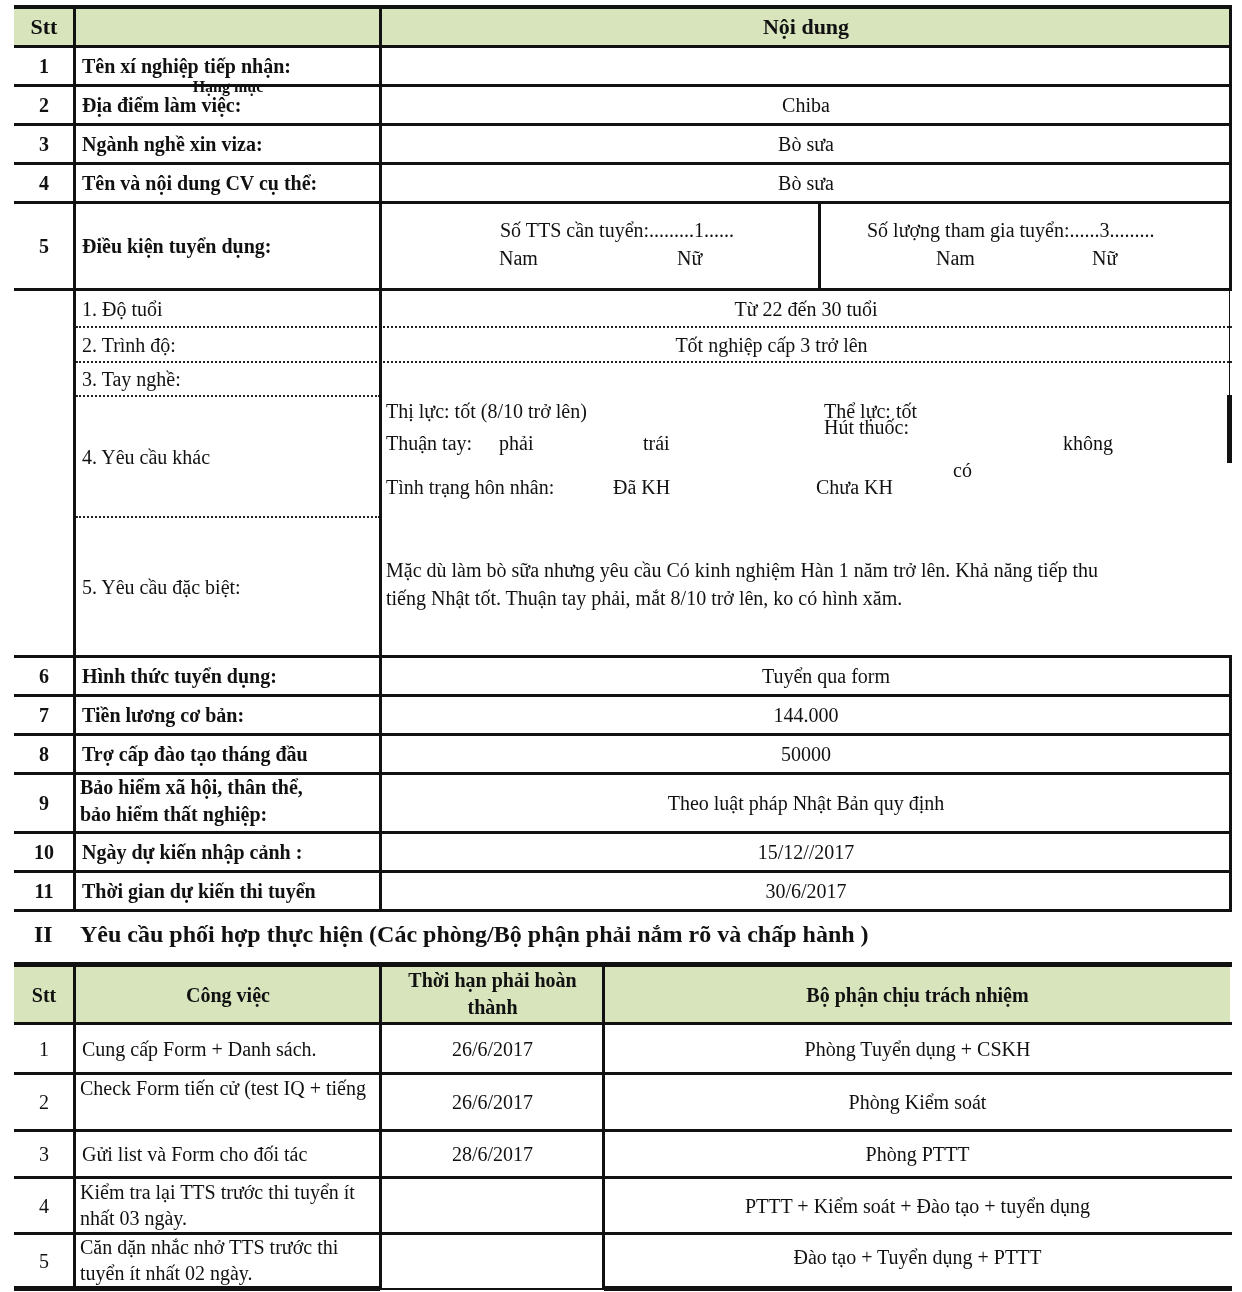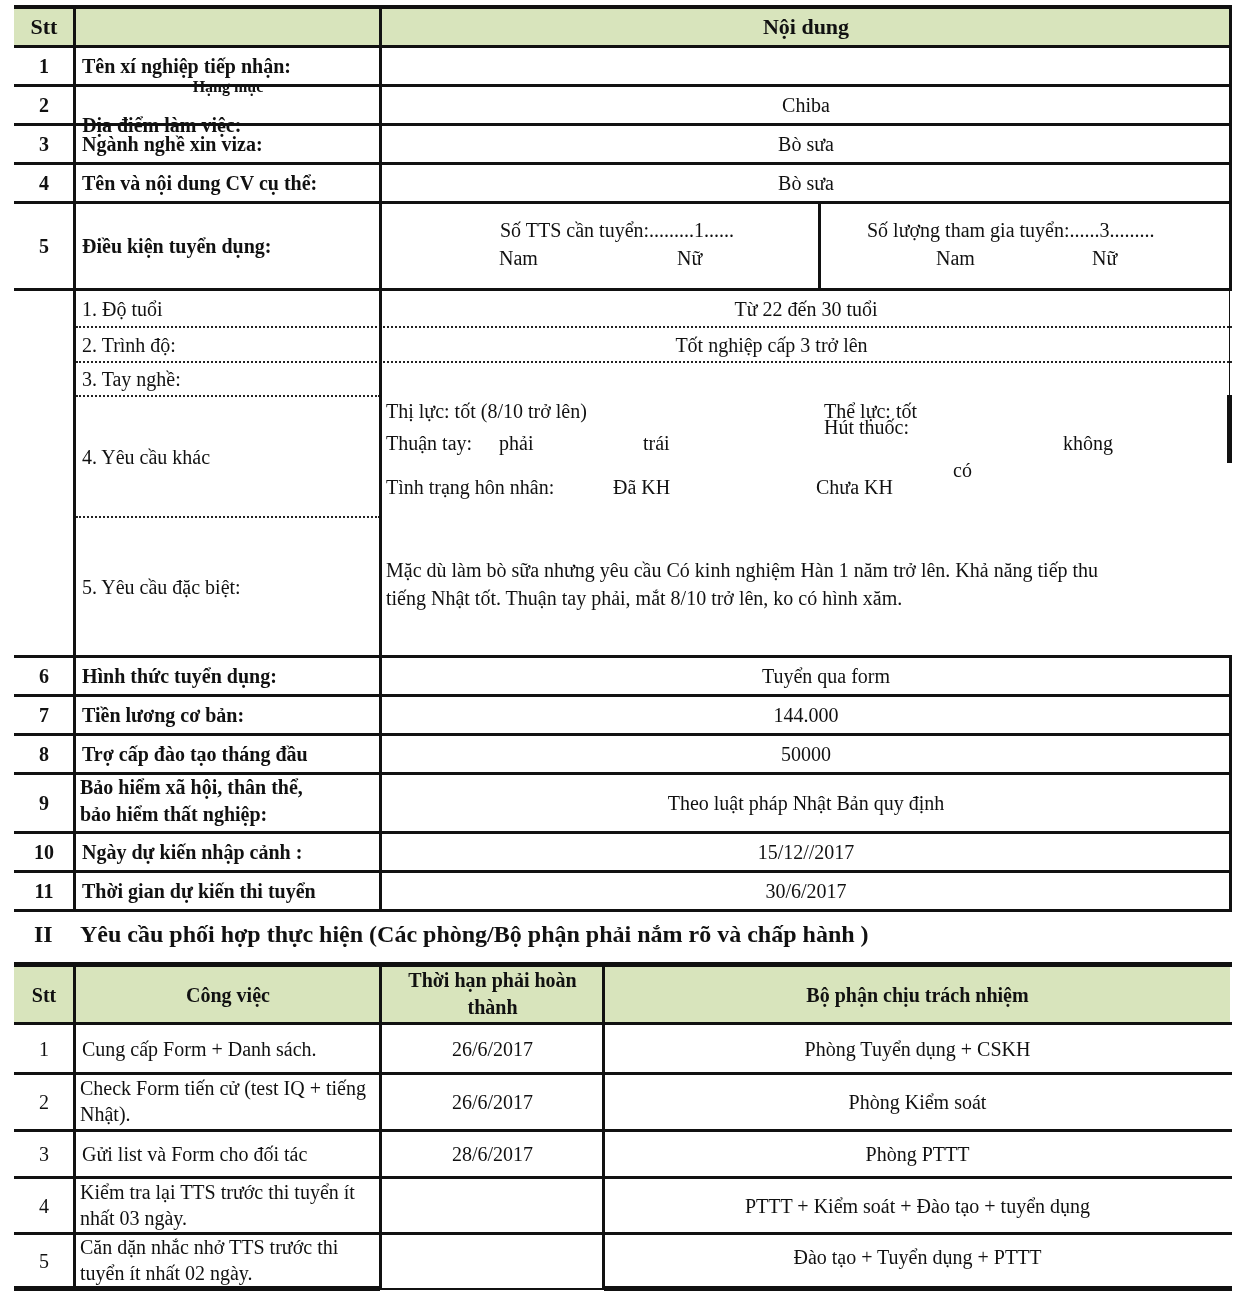--- a/index.html
+++ b/index.html
@@ -51,21 +51,21 @@
 
 <div class="cell c b" style="left:14px;top:8px;width:60px;height:38px;font-size:22px;">Stt</div>
 <div class="cell c b" style="left:76px;top:24px;width:304px;height:38px;font-size:16px;margin-top:44px;">Hạng mục</div>
 <div class="cell c b" style="left:382px;top:8px;width:848px;height:38px;font-size:22px;">Nội dung</div>
 
 <div class="cell c b" style="left:14px;top:47px;width:60px;height:38px;">1</div>
 <div class="cell l b" style="left:76px;top:47px;width:304px;height:38px;">Tên xí nghiệp tiếp nhận:</div>
 <div class="cell c" style="left:382px;top:47px;width:848px;height:38px;"></div>
 
 <div class="cell c b" style="left:14px;top:86px;width:60px;height:38px;">2</div>
-<div class="cell l b" style="left:76px;top:86px;width:304px;height:38px;margin-top:20px;">Địa điểm làm việc:</div>
+<div class="cell l b" style="left:76px;top:86px;width:304px;height:38px;">Địa điểm làm việc:</div>
 <div class="cell c" style="left:382px;top:86px;width:848px;height:38px;">Chiba</div>
 
 <div class="cell c b" style="left:14px;top:125px;width:60px;height:38px;">3</div>
 <div class="cell l b" style="left:76px;top:125px;width:304px;height:38px;">Ngành nghề xin viza:</div>
 <div class="cell c" style="left:382px;top:125px;width:848px;height:38px;">Bò sưa</div>
 
 <div class="cell c b" style="left:14px;top:164px;width:60px;height:38px;">4</div>
 <div class="cell l b" style="left:76px;top:164px;width:304px;height:38px;text-align:center;">Tên và nội dung CV cụ thể:</div>
 <div class="cell c" style="left:382px;top:164px;width:848px;height:38px;">Bò sưa</div>
 
@@ -156,21 +156,20 @@
 <div class="cell c b" style="left:605px;top:967px;width:625px;height:56px;">Bộ phận chịu trách nhiệm</div>
 
 <div class="cell c" style="left:14px;top:1025px;width:60px;height:47px;">1</div>
 <div class="cell l" style="left:76px;top:1025px;width:304px;height:47px;">Cung cấp Form + Danh sách.</div>
 <div class="cell c" style="left:382px;top:1025px;width:221px;height:47px;">26/6/2017</div>
 <div class="cell c" style="left:605px;top:1025px;width:625px;height:47px;">Phòng Tuyển dụng + CSKH</div>
 
 <div class="cell c" style="left:14px;top:1075px;width:60px;height:54px;">2</div>
 <div class="abs" style="left:80px;top:1075px;width:300px;height:54px;font-size:20px;line-height:26px;">
   <div>Check Form tiến cử (test IQ + tiếng</div>
-  <div>Nhật).</div>
 </div>
 <div class="cell c" style="left:382px;top:1075px;width:221px;height:54px;">26/6/2017</div>
 <div class="cell c" style="left:605px;top:1075px;width:625px;height:54px;">Phòng Kiểm soát</div>
 
 <div class="cell c" style="left:14px;top:1132px;width:60px;height:44px;">3</div>
 <div class="cell l" style="left:76px;top:1132px;width:304px;height:44px;">Gửi list và Form cho đối tác</div>
 <div class="cell c" style="left:382px;top:1132px;width:221px;height:44px;">28/6/2017</div>
 <div class="cell c" style="left:605px;top:1132px;width:625px;height:44px;">Phòng PTTT</div>
 
 <div class="cell c" style="left:14px;top:1179px;width:60px;height:53px;">4</div>

